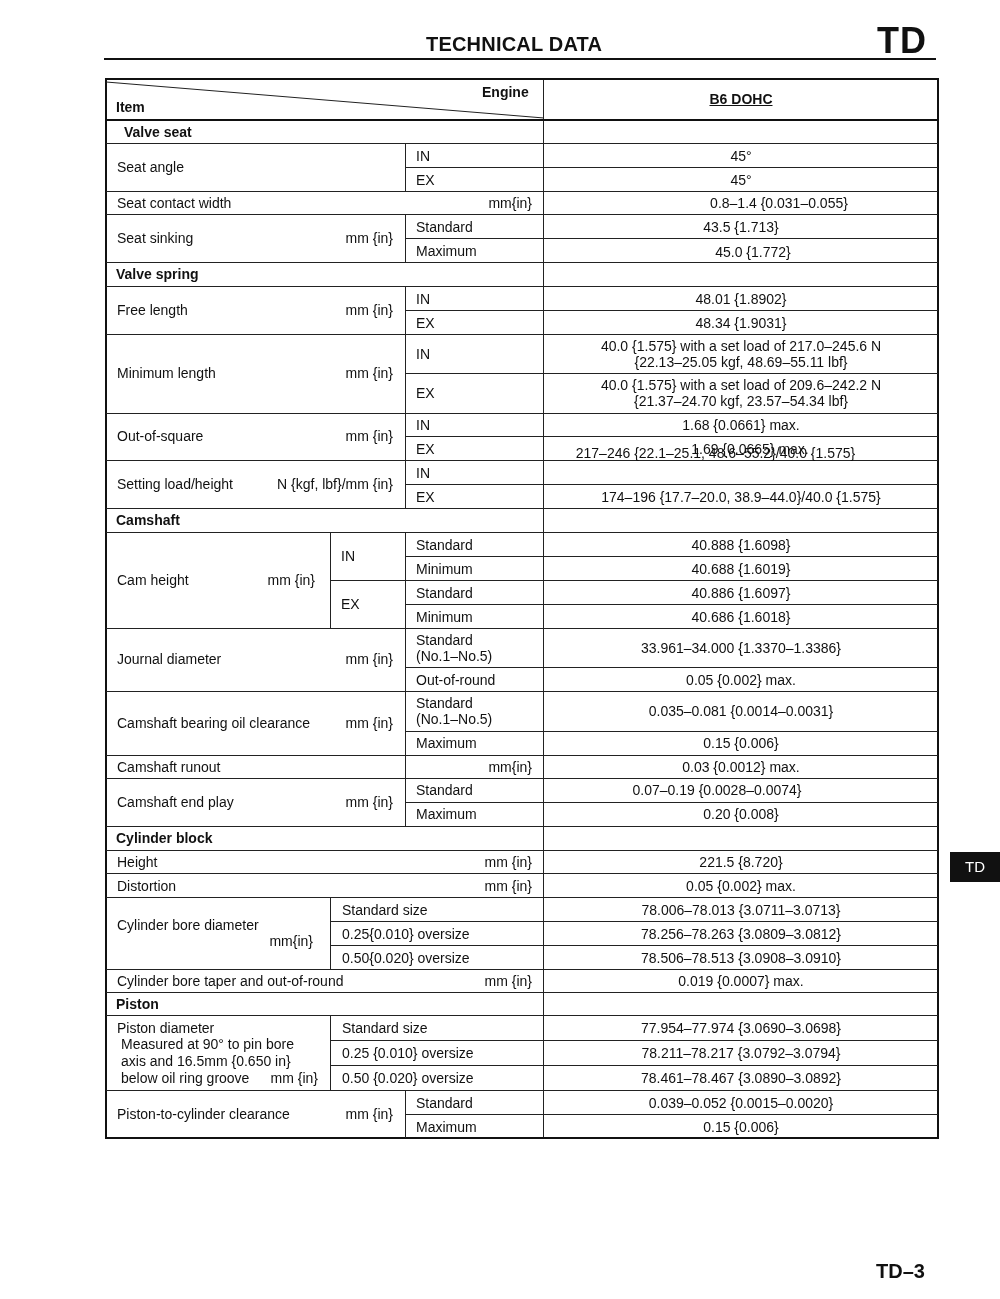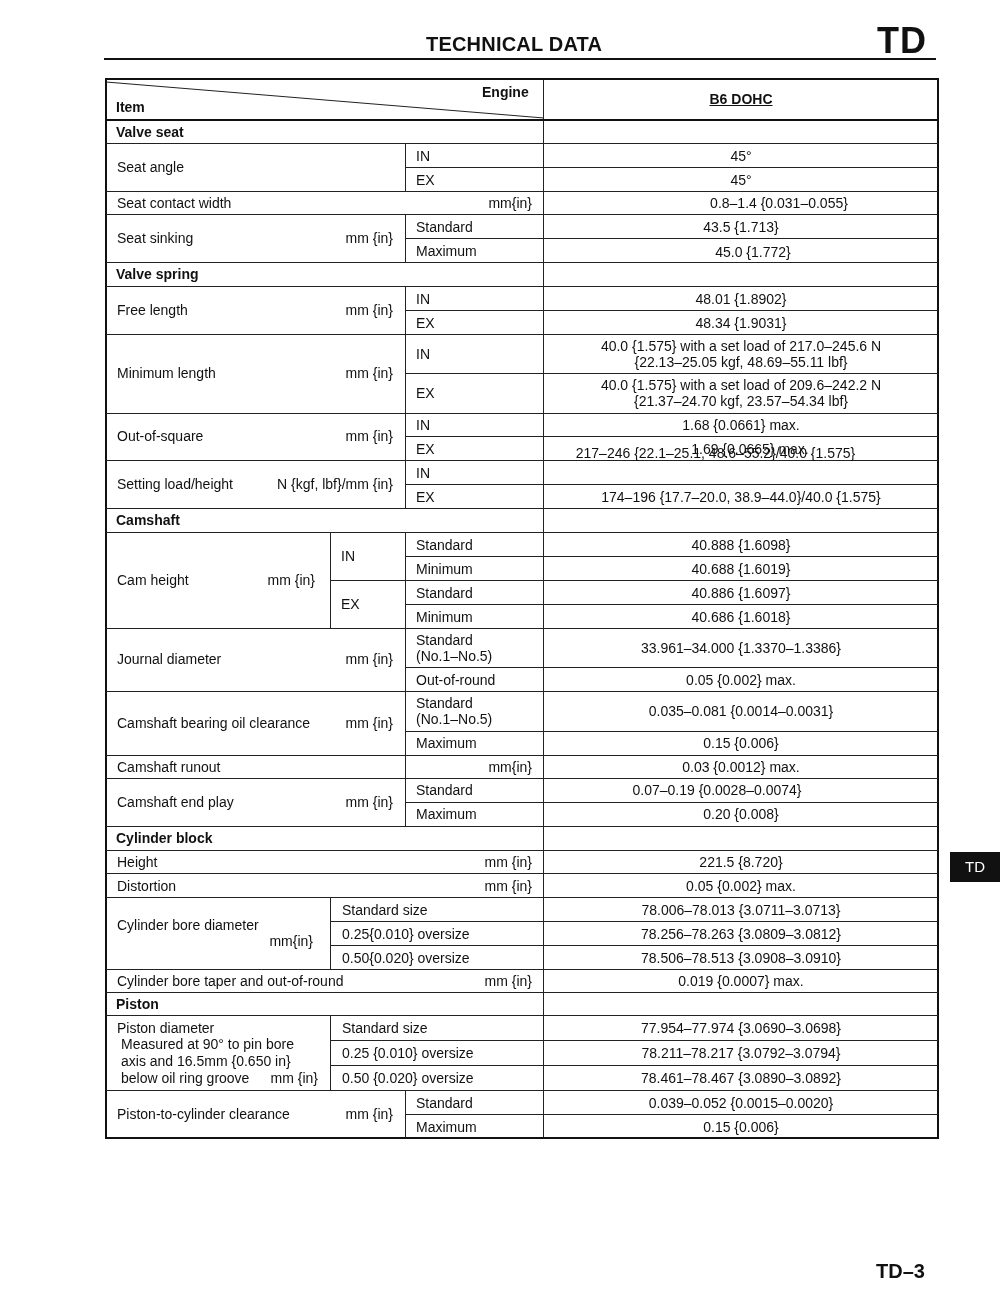--- a/index.html
+++ b/index.html
@@ -37,21 +37,21 @@
 
   <svg style="position:absolute;left:106px;top:80px;" width="438" height="40">
     <line x1="0" y1="2" x2="438" y2="38" stroke="#222" stroke-width="1"></line>
   </svg>
   <div class="t b" style="left:116px;top:99px;">Item</div>
   <div class="t b" style="left:482px;top:84px;">Engine</div>
   <div class="t b c" style="left:545px;top:91px;width:392px;text-decoration:underline;">B6 DOHC</div>
   <div class="vl" style="left:543px;top:80px;height:1057px;"></div>
   <div class="hl thick" style="left:106px;top:119px;width:832px;"></div>
 
-  <div class="t b" style="left:116px;top:124px;">Valve seat</div>
+  <div class="t b" style="left:124px;top:124px;">Valve seat</div>
   <div class="hl" style="left:106px;top:143px;width:832px;"></div>
 
   <div class="t" style="left:117px;top:159px;">Seat angle</div>
   <div class="vl" style="left:405px;top:143px;height:48px;"></div>
   <div class="t" style="left:416px;top:148px;">IN</div>
   <div class="t c" style="left:545px;top:148px;width:392px;">45°</div>
   <div class="hl" style="left:405px;top:167px;width:533px;"></div>
   <div class="t" style="left:416px;top:172px;">EX</div>
   <div class="t c" style="left:545px;top:172px;width:392px;">45°</div>
   <div class="hl" style="left:106px;top:191px;width:832px;"></div>

